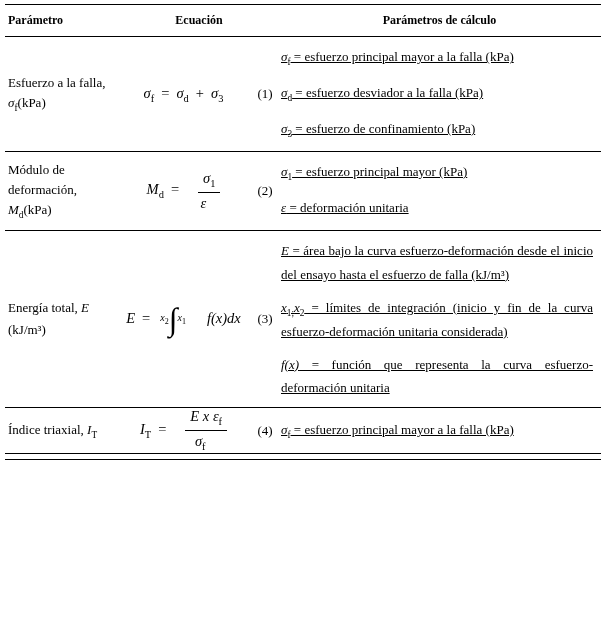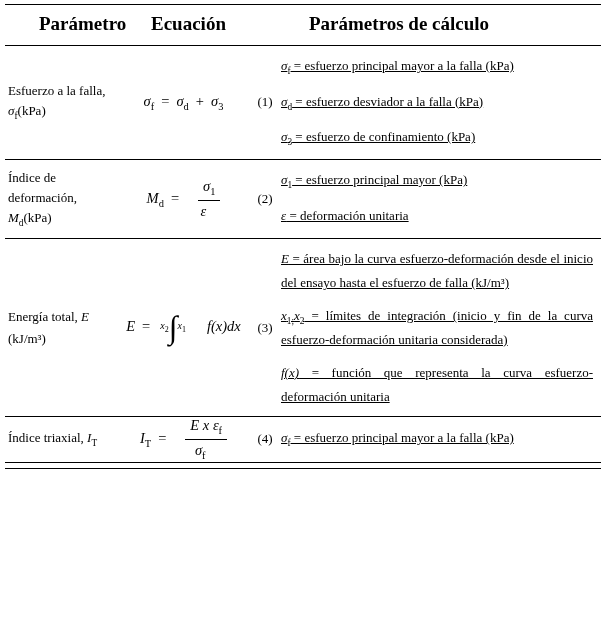--- a/index.html
+++ b/index.html
@@ -11,24 +11,24 @@
   .table{margin:4px 5px 0;}
   .rule{border-top:1.5px solid #000;height:0;}
   .rule.thin{border-top-width:1.3px;}
   .bottom-gap{height:5px;}
 
   .header-row{
     display:grid;
     grid-template-columns:115px 158px 1fr;
     padding:8px 0 9px;
   }
-  .h{font-weight:bold;font-size:19px;line-height:1.2;margin-left:31px;}
+  .h{font-weight:bold;font-size:12px;line-height:1.2;}
   .hparam{text-align:left;padding-left:3px;}
-  .heq{}
-  .hcalc{text-align:left;}
+  .heq{text-align:center;}
+  .hcalc{text-align:center;}
 
   .row{
     display:grid;
     grid-template-columns:113px 131px 32px 1fr;
     align-items:center;
   }
   .cell{min-width:0;}
   .cell.param{
     font-size:13px;line-height:1.55;padding:8px 4px 8px 3px;
   }
@@ -86,21 +86,21 @@
     <div class="cell defs">
       <p class="def"><i class="sym">σ</i><sub>f</sub><span> = esfuerzo principal mayor a la falla (kPa)</span></p>
       <p class="def"><i class="sym">σ</i><sub>d</sub><span> = esfuerzo desviador a la falla (kPa)</span></p>
       <p class="def"><i class="sym">σ</i><sub>3</sub><span> = esfuerzo de confinamiento (kPa)</span></p>
     </div>
   </div>
 
   <div class="rule thin"></div>
 
   <div class="row">
-    <div class="cell param"><span>Índice de deformación, </span><i class="sym">M</i><sub>d</sub><span>(kPa)</span></div>
+    <div class="cell param"><span>Módulo de deformación, </span><i class="sym">M</i><sub>d</sub><span>(kPa)</span></div>
     <div class="cell eqc">
       <span class="math"><i>M</i><sub>d</sub><span class="rel">=</span><span class="frac">
             <span class="ftop"><i>σ</i><sub>1</sub></span>
             <span class="fbot"><i>ε</i></span>
           </span></span>
     </div>
     <div class="cell num">(2)</div>
     <div class="cell defs">
       <p class="def"><i class="sym">σ</i><sub>1</sub><span> = esfuerzo principal mayor (kPa)</span></p>
       <p class="def"><i class="sym u">ε</i><sub></sub><span> = deformación unitaria</span></p>

